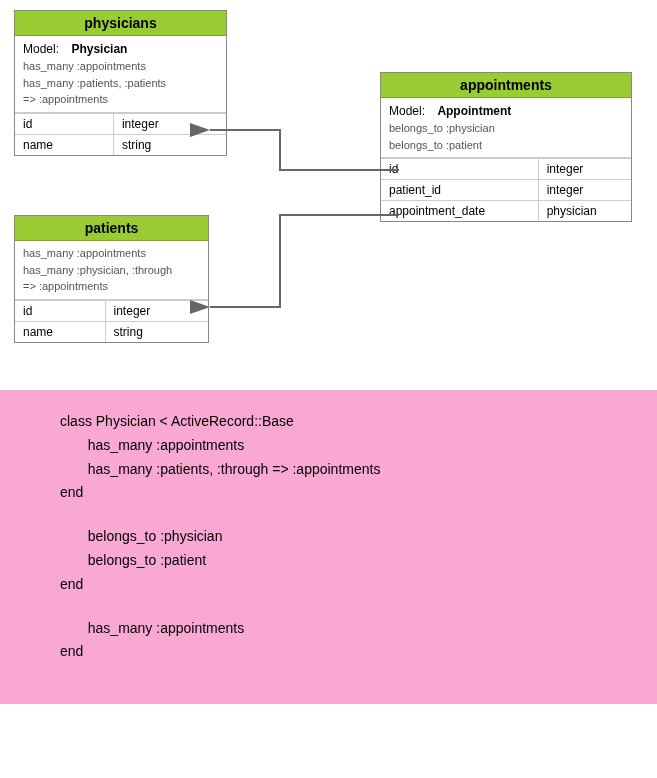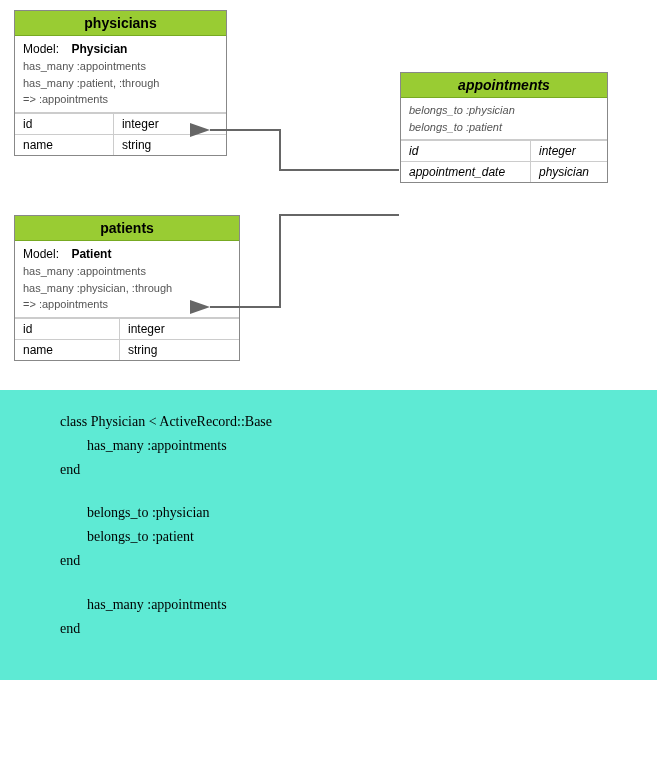--- a/index.html
+++ b/index.html
@@ -100,24 +100,24 @@
       top: 0;
       left: 0;
       width: 100%;
       height: 100%;
       pointer-events: none;
     }
 
     
     .code-section {
       padding: 20px 60px;
-      font-family: Liberation Serif, serif;
+      font-family: Liberation Sans, sans-serif;
       font-size: 14px;
       line-height: 1.7;
-      background: #5eead4;
+      background: #f9a8d4;
     }
 
     .code-block {
       margin-bottom: 20px;
     }
 
     .code-line {
       white-space: pre;
     }
 
@@ -128,65 +128,69 @@
 </head>
 <body>
 
 <div class="diagram-area">
 
   <div class="entity entity-physicians" style="left:14px; top:10px; width:213px;">
     <div class="entity-header">physicians</div>
     <div class="entity-info">
       <div class="model-line"><span>Model:</span> <strong>Physician</strong></div>
       <div class="assoc-line">has_many :appointments</div>
-      <div class="assoc-line">has_many :patient, :through</div>
+      <div class="assoc-line">has_many :patients, :patients</div>
       <div class="assoc-line">=&gt; :appointments</div>
     </div>
     <div class="entity-rows">
       <table>
         <tbody>
             <tr>
           <td>id</td>
           <td>integer</td>
         </tr>
         <tr>
           <td>name</td>
           <td>string</td>
         </tr>
       </tbody>
         </table>
     </div>
   </div>
 
-  <div class="entity entity-appointments" style="left:400px; top:72px; width:208px;font-style:italic;">
+  <div class="entity entity-appointments" style="left:380px; top:72px; width:252px;">
     <div class="entity-header">appointments</div>
     <div class="entity-info">
+      <div class="model-line"><span>Model:</span> <strong>Appointment</strong></div>
       <div class="assoc-line">belongs_to :physician</div>
       <div class="assoc-line">belongs_to :patient</div>
     </div>
     <div class="entity-rows">
       <table>
         <tbody>
             <tr>
           <td>id</td>
           <td>integer</td>
         </tr>
         <tr>
+          <td>patient_id</td>
+          <td>integer</td>
+        </tr>
+        <tr>
           <td>appointment_date</td>
           <td>physician</td>
         </tr>
       </tbody>
         </table>
     </div>
   </div>
 
-  <div class="entity entity-patients" style="left:14px; top:215px; width:226px;">
+  <div class="entity entity-patients" style="left:14px; top:215px; width:195px;">
     <div class="entity-header">patients</div>
     <div class="entity-info">
-      <div class="model-line"><span>Model:</span> <strong>Patient</strong></div>
       <div class="assoc-line">has_many :appointments</div>
       <div class="assoc-line">has_many :physician, :through</div>
       <div class="assoc-line">=&gt; :appointments</div>
     </div>
     <div class="entity-rows">
       <table>
         <tbody>
             <tr>
           <td>id</td>
           <td>integer</td>
@@ -212,20 +216,21 @@
 
     <polyline points="399,215 280,215 280,307 210,307" fill="none" stroke="#666" stroke-width="2" marker-end="url(#arrow-left)"></polyline>
   </svg>
 
 </div>
 
 <div class="code-section">
   <div class="code-block">
     <div class="code-line">class Physician &lt; ActiveRecord::Base</div>
     <div class="code-line indent">  has_many :appointments</div>
+    <div class="code-line indent">  has_many :patients, :through =&gt; :appointments</div>
     <div class="code-line">end</div>
   </div>
   <div class="code-block">
     <div class="code-line indent">  belongs_to :physician</div>
     <div class="code-line indent">  belongs_to :patient</div>
     <div class="code-line">end</div>
   </div>
   <div class="code-block">
     <div class="code-line indent">  has_many :appointments</div>
     <div class="code-line">end</div>

